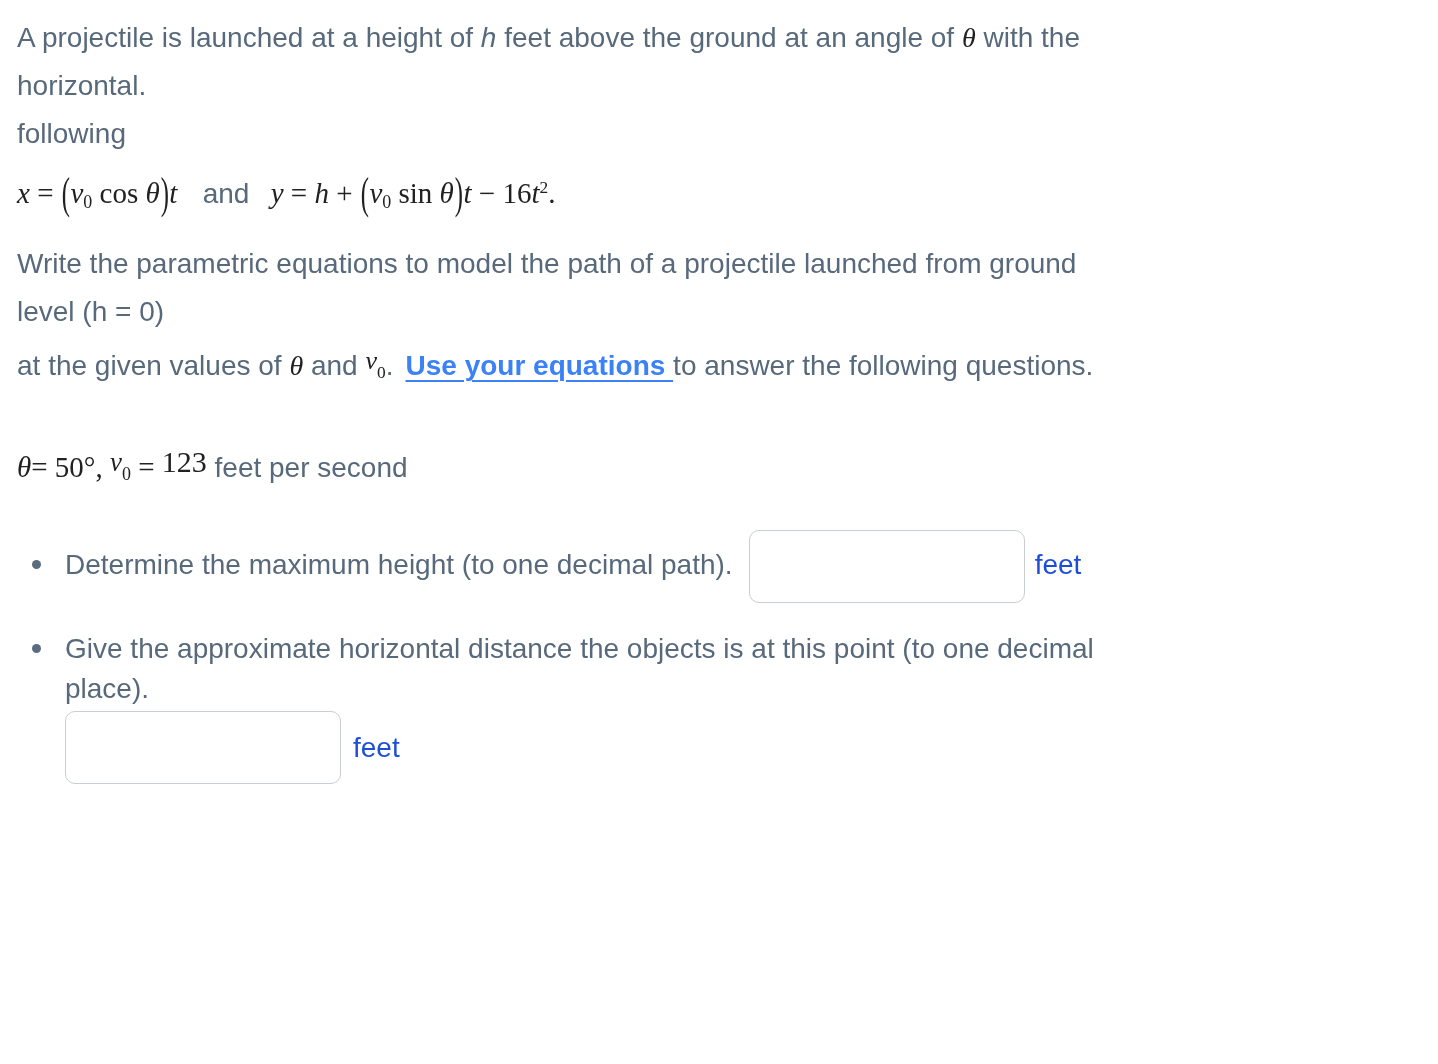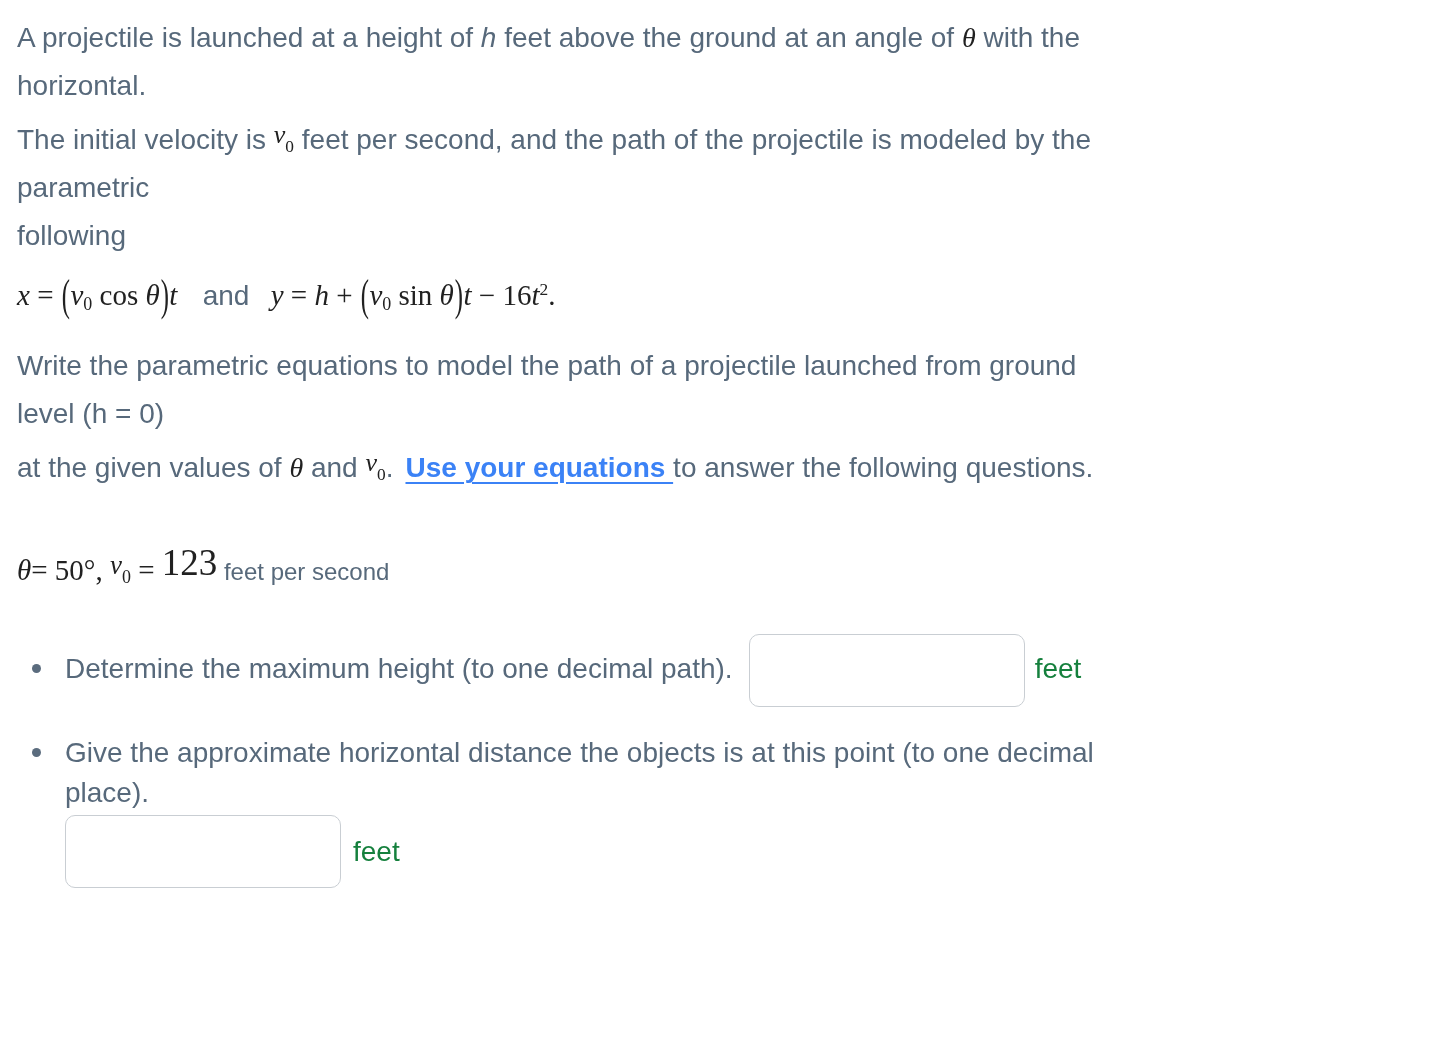--- a/index.html
+++ b/index.html
@@ -24,52 +24,51 @@
   .eq-row .conj{font-family:"Liberation Sans",sans-serif;color:#57697b;font-size:28px;margin:0 14px 0 18px;}
   .math sup{font-size:0.6em;vertical-align:0.55em;line-height:0;}
 
   .task{margin-top:20px;}
   .red-em{
     color:#3b82f6;font-weight:700;text-decoration:underline;
     text-decoration-thickness:2px;text-underline-offset:5px;margin-left:12px;
   }
 
   .given{margin-top:46px;line-height:50px;font-size:29px;white-space:nowrap;}
-  .given .big{font-size:37px;vertical-align:5px;text-align:right;}
-  .given .unit{font-family:"Liberation Sans",sans-serif;color:#57697b;font-size:24px;}
+  .given .big{font-size:30px;vertical-align:5px;text-align:right;}
+  .given .unit{font-family:"Liberation Sans",sans-serif;color:#57697b;font-size:28px;}
 
   ul.questions{list-style:none;margin:35px 0 0 0;padding:0;}
   ul.questions li{position:relative;padding-left:48px;}
   ul.questions li::before{
     content:"";position:absolute;left:15px;width:9px;height:9px;border-radius:50%;background:#5b6c7e;
   }
   .li-inline{line-height:73px;margin-bottom:23px;white-space:nowrap;}
   .li-inline::before{top:32px;}
   .li-block .q-line{line-height:40px;}
   .li-block::before{top:15px;}
   .li-q3{margin-top:26px;}
   .li-q4{margin-top:29px;}
   .answer-row{margin-top:2px;display:flex;align-items:center;gap:12px;height:73px;}
   input.answer{
     width:276px;height:73px;box-sizing:border-box;
     border:1.5px solid #c9ced3;border-radius:10px;background:#fff;
     font-size:26px;padding:0 12px;color:#2d3b45;outline:none;
     font-family:"Liberation Sans",sans-serif;
   }
   .li-inline input.answer{vertical-align:middle;margin:0 10px 0 16px;display:inline-block;}
-  .unit-label{color:#15803d;}
+  .unit-label{color:#1d4ed8;}
 </style>
 </head>
 <body>
 
 <div class="page">
 
   <p class="para">
     <span class="line"><span>A projectile is launched at a height of </span><span class="mi">h</span><span> feet above the ground at an angle of </span><span class="math mi">θ</span><span> with the horizontal.</span></span>
-    <span class="line"><span>The initial velocity is </span><span class="math mv"><span class="mi">v</span><sub>0</sub></span><span> feet per second, and the path of the projectile is modeled by the parametric</span></span>
     <span class="line"><span>following</span></span>
   </p>
 
   <div class="eq-row math">
     <span><span class="mi">x</span><span> = </span><span class="paren">(</span><span class="mi">v</span><sub>0</sub><span> cos </span><span class="mi">θ</span><span class="paren">)</span><span class="mi">t</span></span>
     <span class="conj">and</span>
     <span><span class="mi">y</span><span> = </span><span class="mi">h</span><span> + </span><span class="paren">(</span><span class="mi">v</span><sub>0</sub><span> sin </span><span class="mi">θ</span><span class="paren">)</span><span class="mi">t</span><span> − 16</span><span class="mi">t</span><sup>2</sup><span>.</span></span>
   </div>
 
   <p class="para task">

